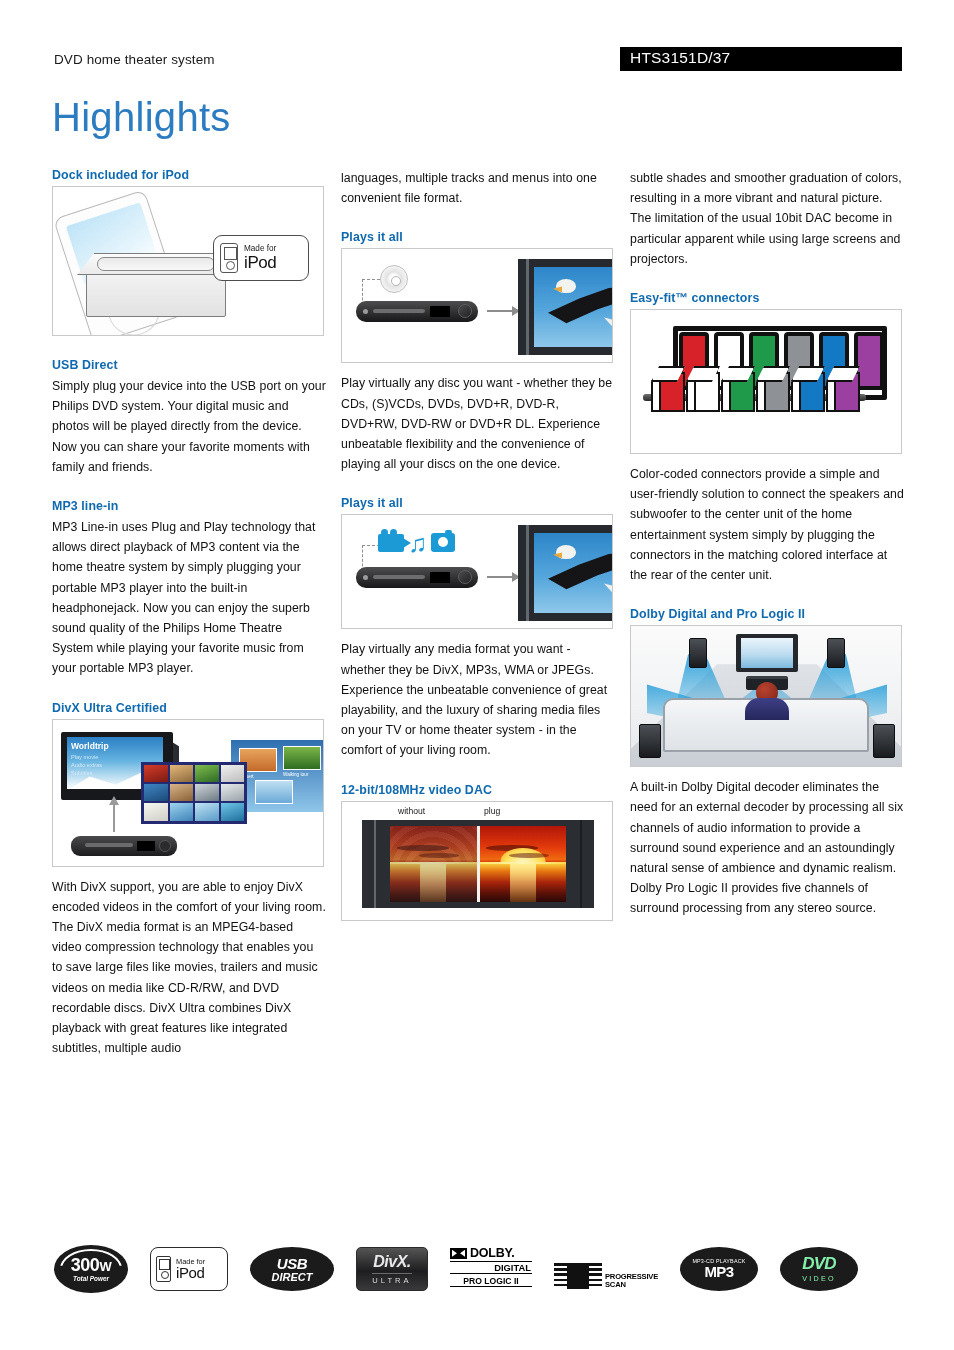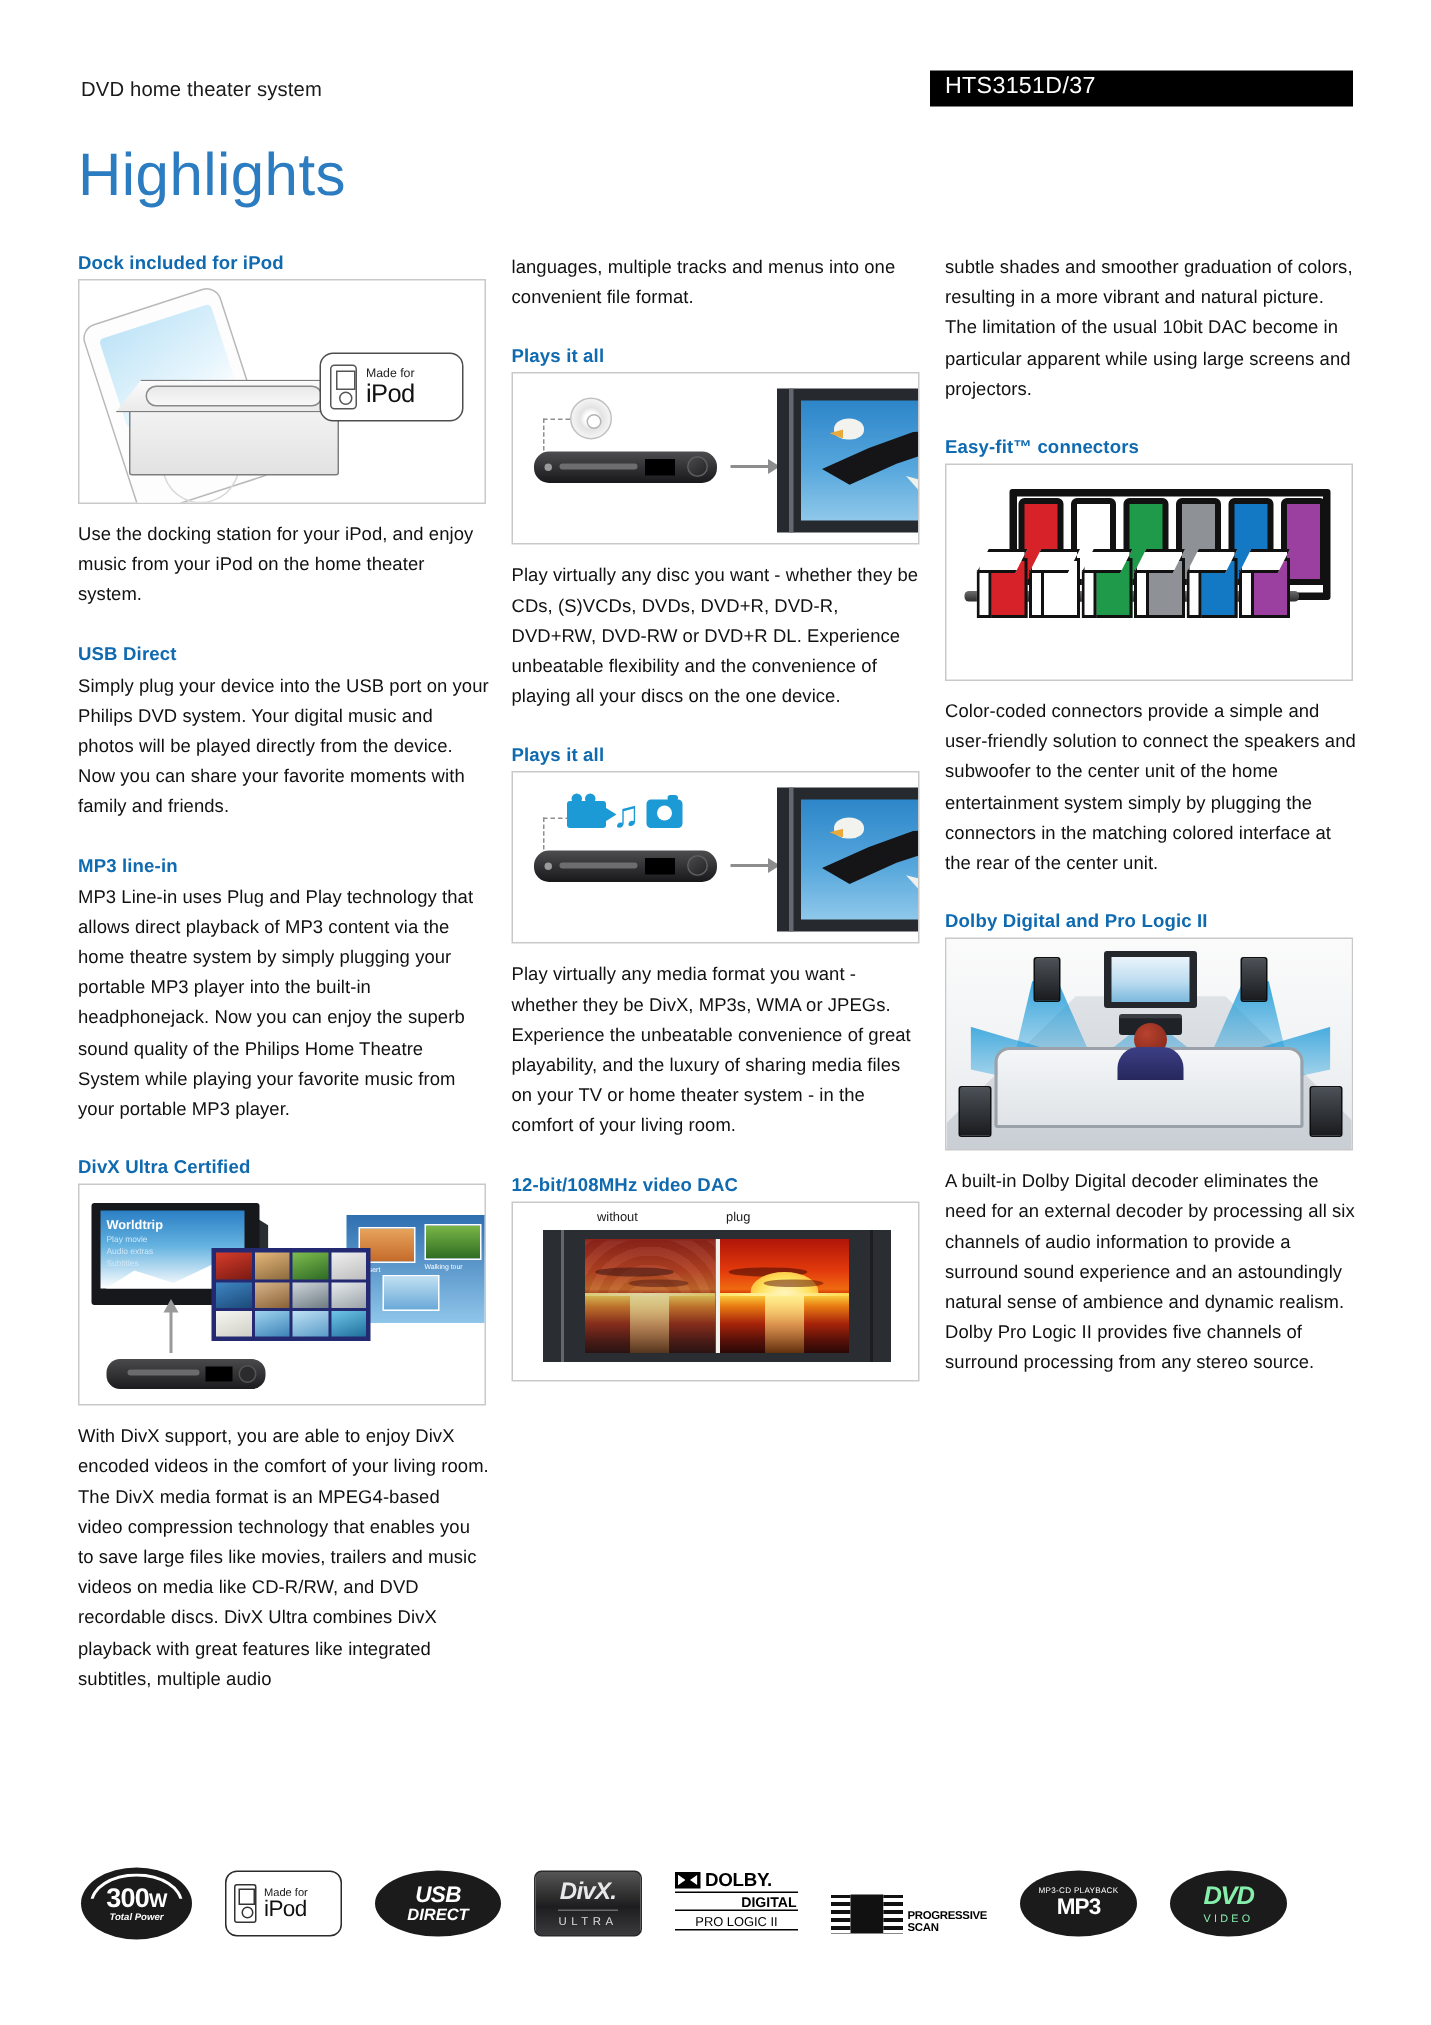--- a/index.html
+++ b/index.html
@@ -481,21 +481,21 @@
   .lg-dolby .dd {
     width:17px; height:11px; background:#000; position:relative; flex:none;
   }
   .lg-dolby .dd:before, .lg-dolby .dd:after {
     content:''; position:absolute; top:2px; width:5px; height:7px; background:#fff;
   }
   .lg-dolby .dd:before { left:2px; clip-path: polygon(0 0, 100% 50%, 0 100%); }
   .lg-dolby .dd:after { right:2px; clip-path: polygon(100% 0, 0 50%, 100% 100%); }
   .lg-dolby .w1 { font-size: 12.5px; font-weight:bold; line-height:1; letter-spacing:-.2px;}
   .lg-dolby .w2 { font-size: 9.4px; font-weight:bold; text-align:right; border-bottom:1.4px solid #000; border-top:1.4px solid #000; padding:0 1px; }
-  .lg-dolby .w3 { font-size: 8.6px; font-weight:normal; text-align:center; border-bottom:1.4px solid #000; }
+  .lg-dolby .w3 { font-size: 8.6px; font-weight:bold; text-align:center; border-bottom:1.4px solid #000; }
   .lg-prog { width: 104px; height: 40px; display:flex; align-items:flex-end; gap:3px; }
   .lg-prog .bars { display:flex; align-items:center; flex:none; }
   .lg-prog .lines { width:13px; height:26px;
     background: repeating-linear-gradient(180deg,#111 0 2.6px,#fff 2.6px 5.2px); }
   .lg-prog .blk { width:22px; height:26px; background:#111; }
   .lg-prog .ps { line-height:1.05; }
   .lg-prog .ps b { display:block; font-size:7.6px; font-weight:bold; letter-spacing:-.2px; }
   .lg-mp3 {
     width: 78px; height: 44px; background:#1b1b1b; border-radius:50%;
     display:flex; flex-direction:column; align-items:center; justify-content:center; color:#fff;
@@ -532,21 +532,20 @@
         <div class="dock-top"></div>
         <div class="dock-slot"></div>
         <div class="mfi-badge">
           <div class="mfi-dev"></div>
           <div class="mfi-txt">
             <span class="mfi-small">Made for</span>
             <span class="mfi-big">iPod</span>
           </div>
         </div>
       </div>
-      <p class="body">Use the docking station for your iPod, and enjoy music from your iPod on the home theater system.</p>
 
       <h3 class="sec spaced">USB Direct</h3>
       <p class="body">Simply plug your device into the USB port on your Philips DVD system. Your digital music and photos will be played directly from the device. Now you can share your favorite moments with family and friends.</p>
 
       <h3 class="sec spaced">MP3 line-in</h3>
       <p class="body">MP3 Line-in uses Plug and Play technology that allows direct playback of MP3 content via the home theatre system by simply plugging your portable MP3 player into the built-in headphonejack. Now you can enjoy the superb sound quality of the Philips Home Theatre System while playing your favorite music from your portable MP3 player.</p>
 
       <h3 class="sec spaced">DivX Ultra Certified</h3>
       <div class="imgbox divx">
         <div class="tv-left-shadow"></div>

